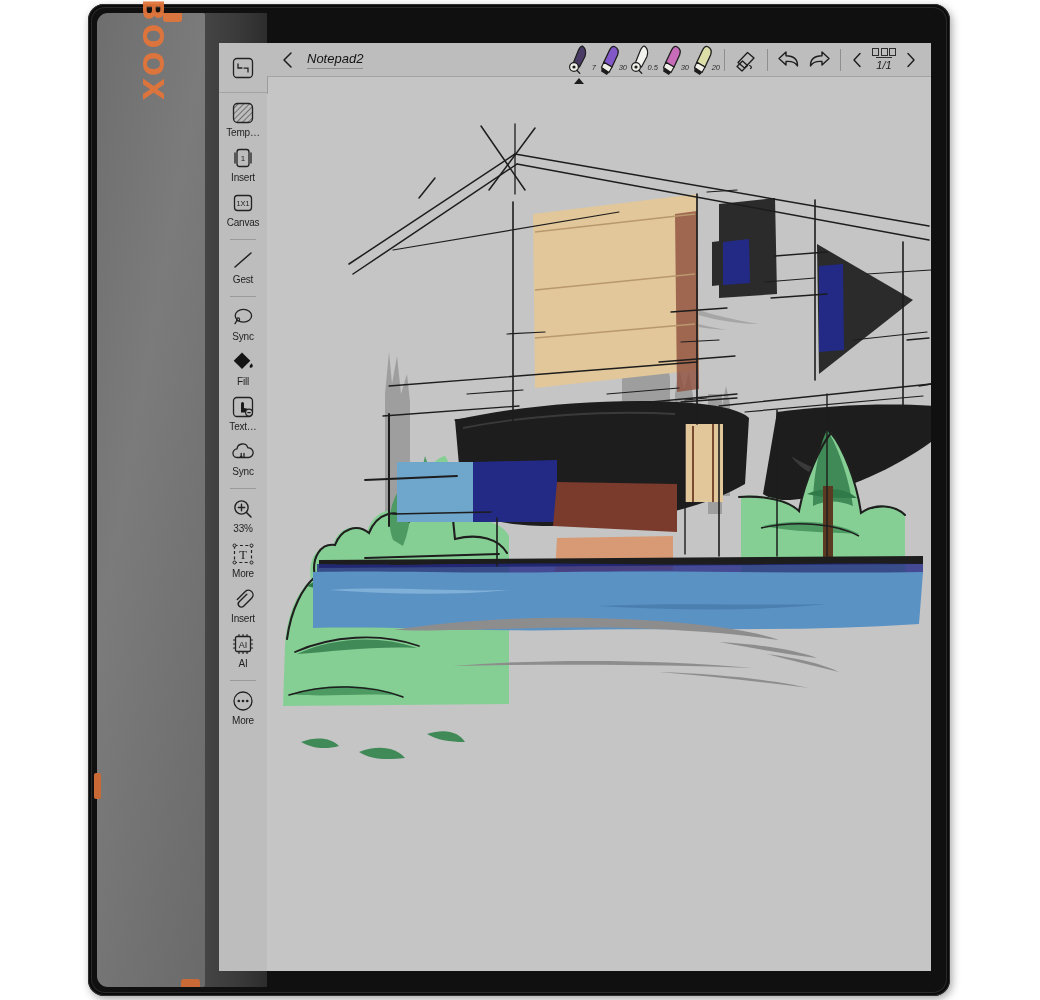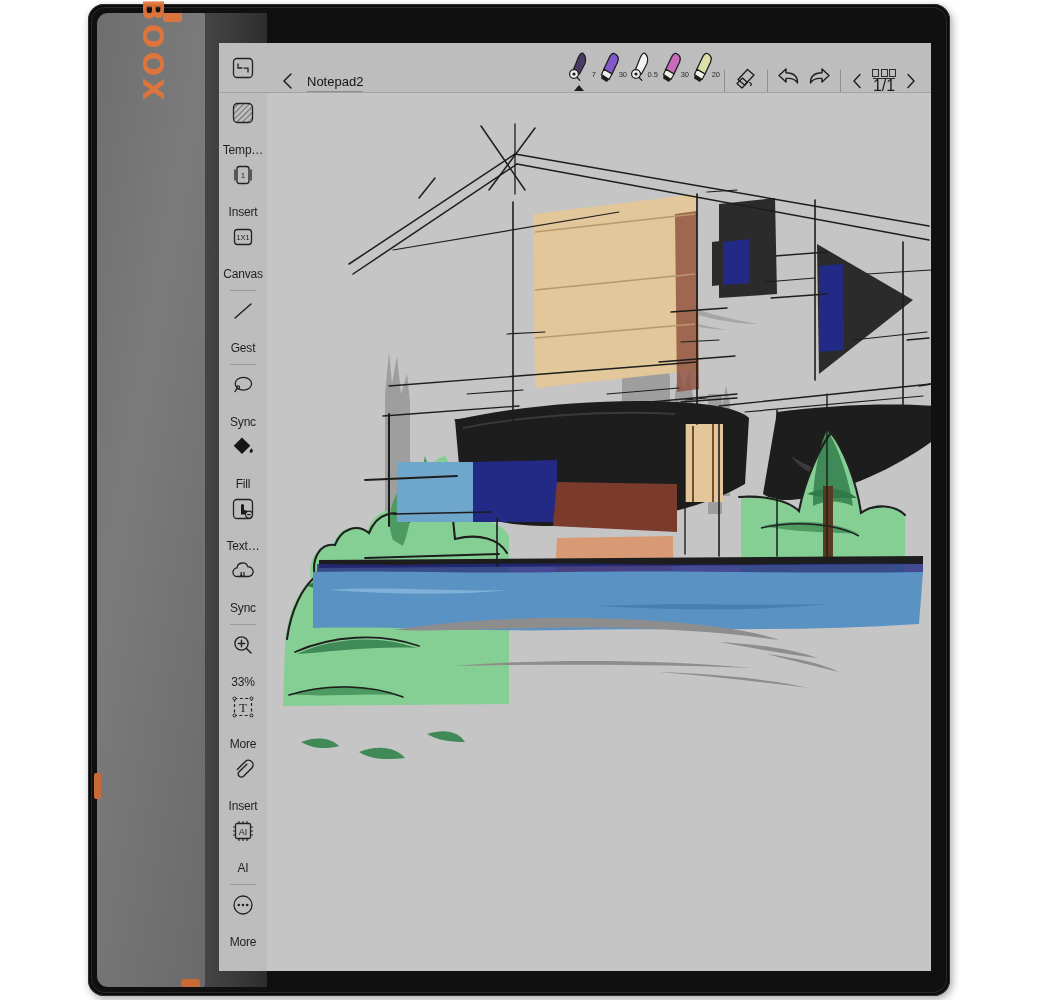--- a/index.html
+++ b/index.html
@@ -62,30 +62,30 @@
     width:100%;height:50px;display:flex;align-items:center;justify-content:center;
     border-bottom:1px solid #a3a3a3;box-sizing:border-box;
   }
   .sb-list{width:100%;display:flex;flex-direction:column;align-items:center;padding-top:7px;}
   .sb-item{
     width:48px;display:flex;flex-direction:column;align-items:center;
     margin-bottom:6px;cursor:pointer;
   }
   .sb-ico{width:26px;height:26px;display:block;}
   .sb-lbl{
-    font-size:12px;color:#1f1f1f;margin-top:18px;line-height:12px;
+    font-size:10px;color:#1f1f1f;margin-top:1px;line-height:12px;
     letter-spacing:-.2px;white-space:nowrap;
   }
   .sb-div{width:26px;height:1px;background:#9a9a9a;margin:4px 0 7px 0;}
 
   
   .topbar{
-    position:absolute;left:48px;top:0;right:0;height:50px;
+    position:absolute;left:48px;top:0;right:0;height:34px;
     background:#bdbdbd;border-bottom:1px solid #a3a3a3;
-    display:flex;align-items:flex-end;box-sizing:border-box;
+    display:flex;align-items:center;box-sizing:border-box;font-style:italic;
   }
   .back-ico{width:22px;height:22px;margin-left:10px;flex:none;cursor:pointer;}
   .doc-title{
     margin-left:8px;font-size:13px;color:#131313;
     border-bottom:1px solid #8e8e8e;padding-bottom:2px;line-height:15px;
   }
   .tb-spacer{flex:1;}
   .pens{display:flex;align-items:flex-end;height:50px;}
   .pen{
     position:relative;width:31px;height:50px;display:flex;align-items:center;
@@ -101,21 +101,21 @@
     border-left:5px solid transparent;border-right:5px solid transparent;
     border-bottom:6px solid #1d1d1d;
   }
   .vdiv{width:1px;height:22px;background:#8f8f8f;margin:0 6px;}
   .tb-btn{width:30px;height:30px;display:flex;align-items:center;justify-content:center;cursor:pointer;}
   .pager{display:flex;align-items:center;margin-right:10px;}
   .pg-ico{width:20px;height:20px;cursor:pointer;}
   .pg-center{display:flex;flex-direction:column;align-items:center;margin:0 5px;cursor:pointer;}
   .pg-grid{display:flex;gap:1.5px;margin-bottom:1px;}
   .pg-grid i{width:5px;height:6px;border:1px solid #2e2e2e;display:block;}
-  .pg-num{font-size:16px;color:#1b1b1b;border-top:1px solid #2e2e2e;padding-top:1px;line-height:12px;}
+  .pg-num{font-size:11px;color:#1b1b1b;border-top:1px solid #2e2e2e;padding-top:1px;line-height:12px;}
 
   
   .canvas{
     position:absolute;left:48px;top:51px;right:0;bottom:0;background:#c5c5c5;
   }
   .canvas svg{display:block;width:100%;height:100%;}
 </style>
 </head>
 <body>
 

